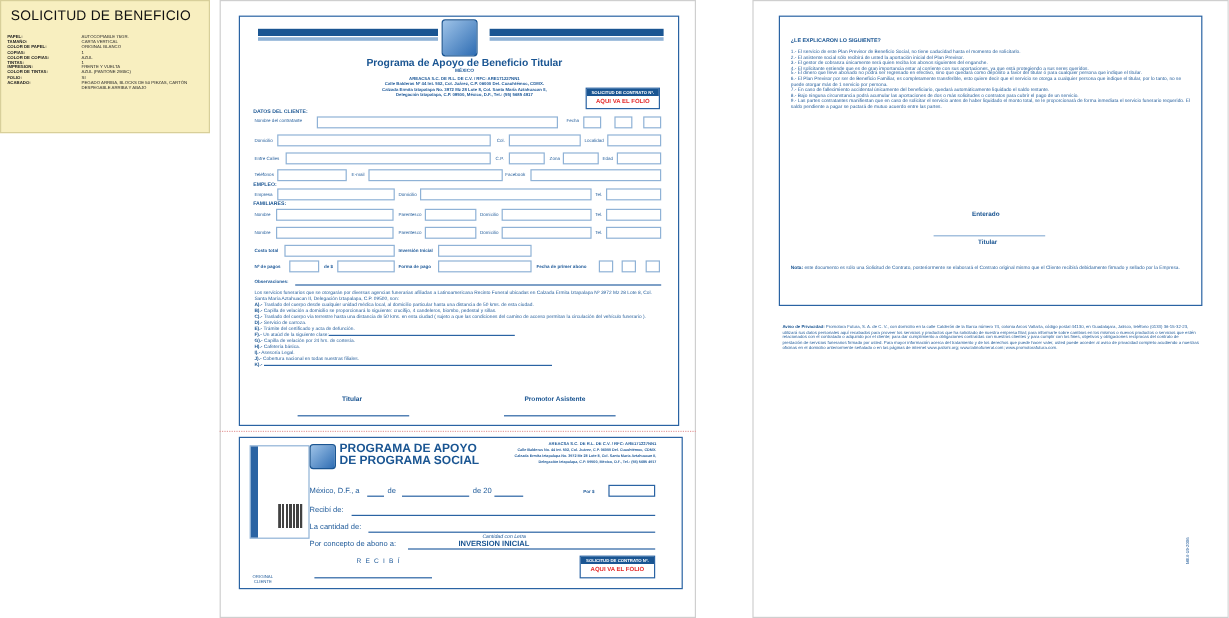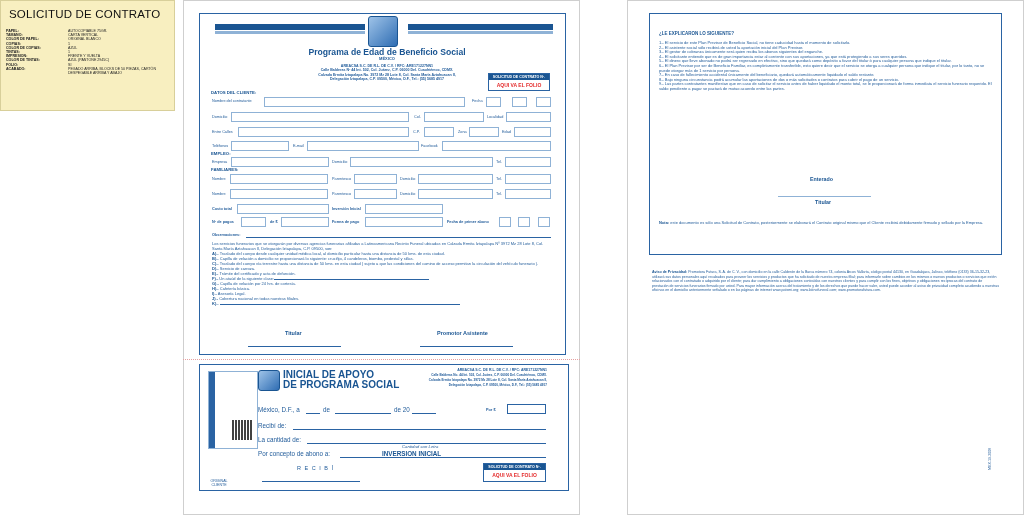--- a/index.html
+++ b/index.html
@@ -25,21 +25,21 @@
 .folio{border:1px solid #2a63a3;background:#fff}
 .folio .hd{background:#1a5592;color:#fff;font-size:3.6px;font-weight:bold;text-align:center;height:6px;line-height:6px}
 .folio .bd{color:#e42b2b;font-size:5px;font-weight:bold;text-align:center;line-height:10px}
 .txt{font-size:4px;line-height:5px;color:#1f5a99}
 .txt b{color:#1a5592}
 </style>
 </head>
 <body>
 
 <div class="abs spec">
-  <h1>SOLICITUD DE CONTRATO</h1>
+  <h1>SOLICITUD DE BENEFICIO</h1>
   <div id="spec-rows">
       <div class="row">
         <span class="k">PAPEL:</span>
         <span class="v">AUTOCOPIABLE 75GR.</span>
       </div>
       <div class="row">
         <span class="k">TAMAÑO:</span>
         <span class="v">CARTA VERTICAL</span>
       </div>
       <div class="row">
@@ -81,21 +81,21 @@
 <div class="abs frame" style="left:199px;top:13px;width:367px;height:342px"></div>
 <div class="abs" style="left:215px;top:24px;width:150px">
     <div class="bar1"></div>
     <div class="bar2" style="margin-top:1px"></div>
   </div>
 <div class="abs" style="left:408px;top:24px;width:145px">
     <div class="bar1"></div>
     <div class="bar2" style="margin-top:1px"></div>
   </div>
 <div class="abs logo" style="left:368px;top:16px;width:30px;height:31px"></div>
-<div class="abs title" style="left:292px;top:47px;width:190px;text-align:center;font-size:8.6px">Programa de Edad de Beneficio Social</div>
+<div class="abs title" style="left:292px;top:47px;width:190px;text-align:center;font-size:8.6px">Programa de Apoyo de Beneficio Titular</div>
 <div class="abs tinyb" style="left:292px;top:57px;width:190px;text-align:center;font-size:4px">MÉXICO</div>
 <div class="abs" style="left:262px;top:64px;width:250px;text-align:center">
   <div class="tinyb">AREACSA S.C. DE R.L. DE C.V. / RFC: ARE171227NN1</div>
   <div class="tinyb">Calle Balderas Nº 44 Int. 502, Col. Juárez, C.P. 06000 Del. Cuauhtémoc, CDMX.</div>
   <div class="tinyb">Calzada Ermita Iztapalapa No. 3972 Mz 28 Lote 8, Col. Santa María Aztahuacan II,</div>
   <div class="tinyb">Delegación Iztapalapa, C.P. 09500, México, D.F., Tel.: (55) 5685 4917</div>
 </div>
 <div class="abs folio" style="left:488px;top:73px;width:62px;height:18px">
   <div class="hd">SOLICITUD DE CONTRATO Nº.</div>
   <div class="bd">AQUI VA EL FOLIO</div>
@@ -203,21 +203,21 @@
 
 <div class="abs" style="left:183px;top:359px;width:397px;border-top:1px dotted #e5a0a0"></div>
 
 <div class="abs frame" style="left:199px;top:364px;width:370px;height:127px"></div>
 <div class="abs" style="left:208px;top:371px;width:50px;height:78px;border:1px solid #8fb2d6;background:#fff">
   <div style="position:absolute;left:0;top:0;width:6px;height:100%;background:#2a63a3"></div>
   <div style="position:absolute;left:23px;top:48px;width:20px;height:20px;background:repeating-linear-gradient(90deg,#222 0 2px,#fff 2px 3px),#222;opacity:.85"></div>
 </div>
 <div class="abs logo" style="left:258px;top:370px;width:22px;height:21px"></div>
 <div class="abs title" style="left:283px;top:370px;font-size:10px;line-height:10px">
-  <div>INICIAL DE APOYO</div>
+  <div>PROGRAMA DE APOYO</div>
   <div>DE PROGRAMA SOCIAL</div>
 </div>
 <div class="abs" style="left:395px;top:368px;width:152px;text-align:right">
   <div class="tinyb" style="font-size:3.5px;line-height:5px">AREACSA S.C. DE R.L. DE C.V. / RFC: ARE171227NN1</div>
   <div class="tinyb" style="font-size:3.1px;line-height:5px">Calle Balderas No. 44 Int. 502, Col. Juárez, C.P. 06000 Del. Cuauhtémoc, CDMX.</div>
   <div class="tinyb" style="font-size:3.1px;line-height:5px">Calzada Ermita Iztapalapa No. 3972 Mz 28 Lote 8, Col. Santa María Aztahuacan II,</div>
   <div class="tinyb" style="font-size:3.1px;line-height:5px">Delegación Iztapalapa, C.P. 09500, México, D.F., Tel.: (55) 5685 4917</div>
 </div>
 
 <div class="abs" style="left:258px;top:406px;font-size:6.3px;color:#1f5a99"><span>México, D.F., a</span></div>

